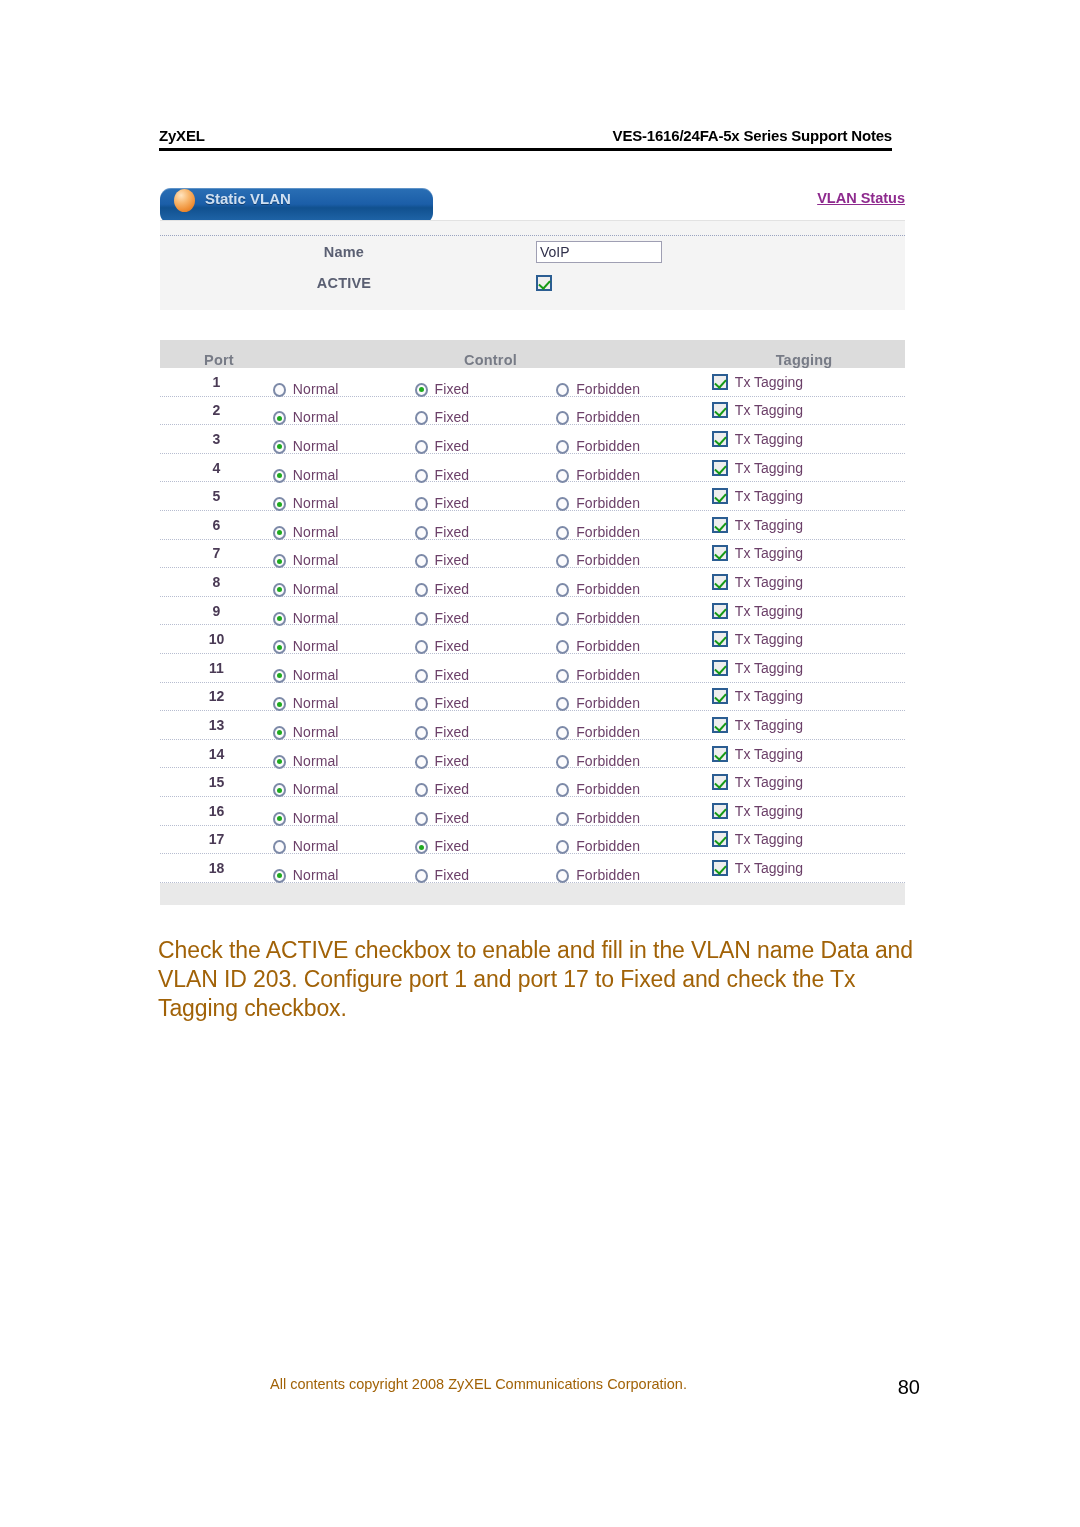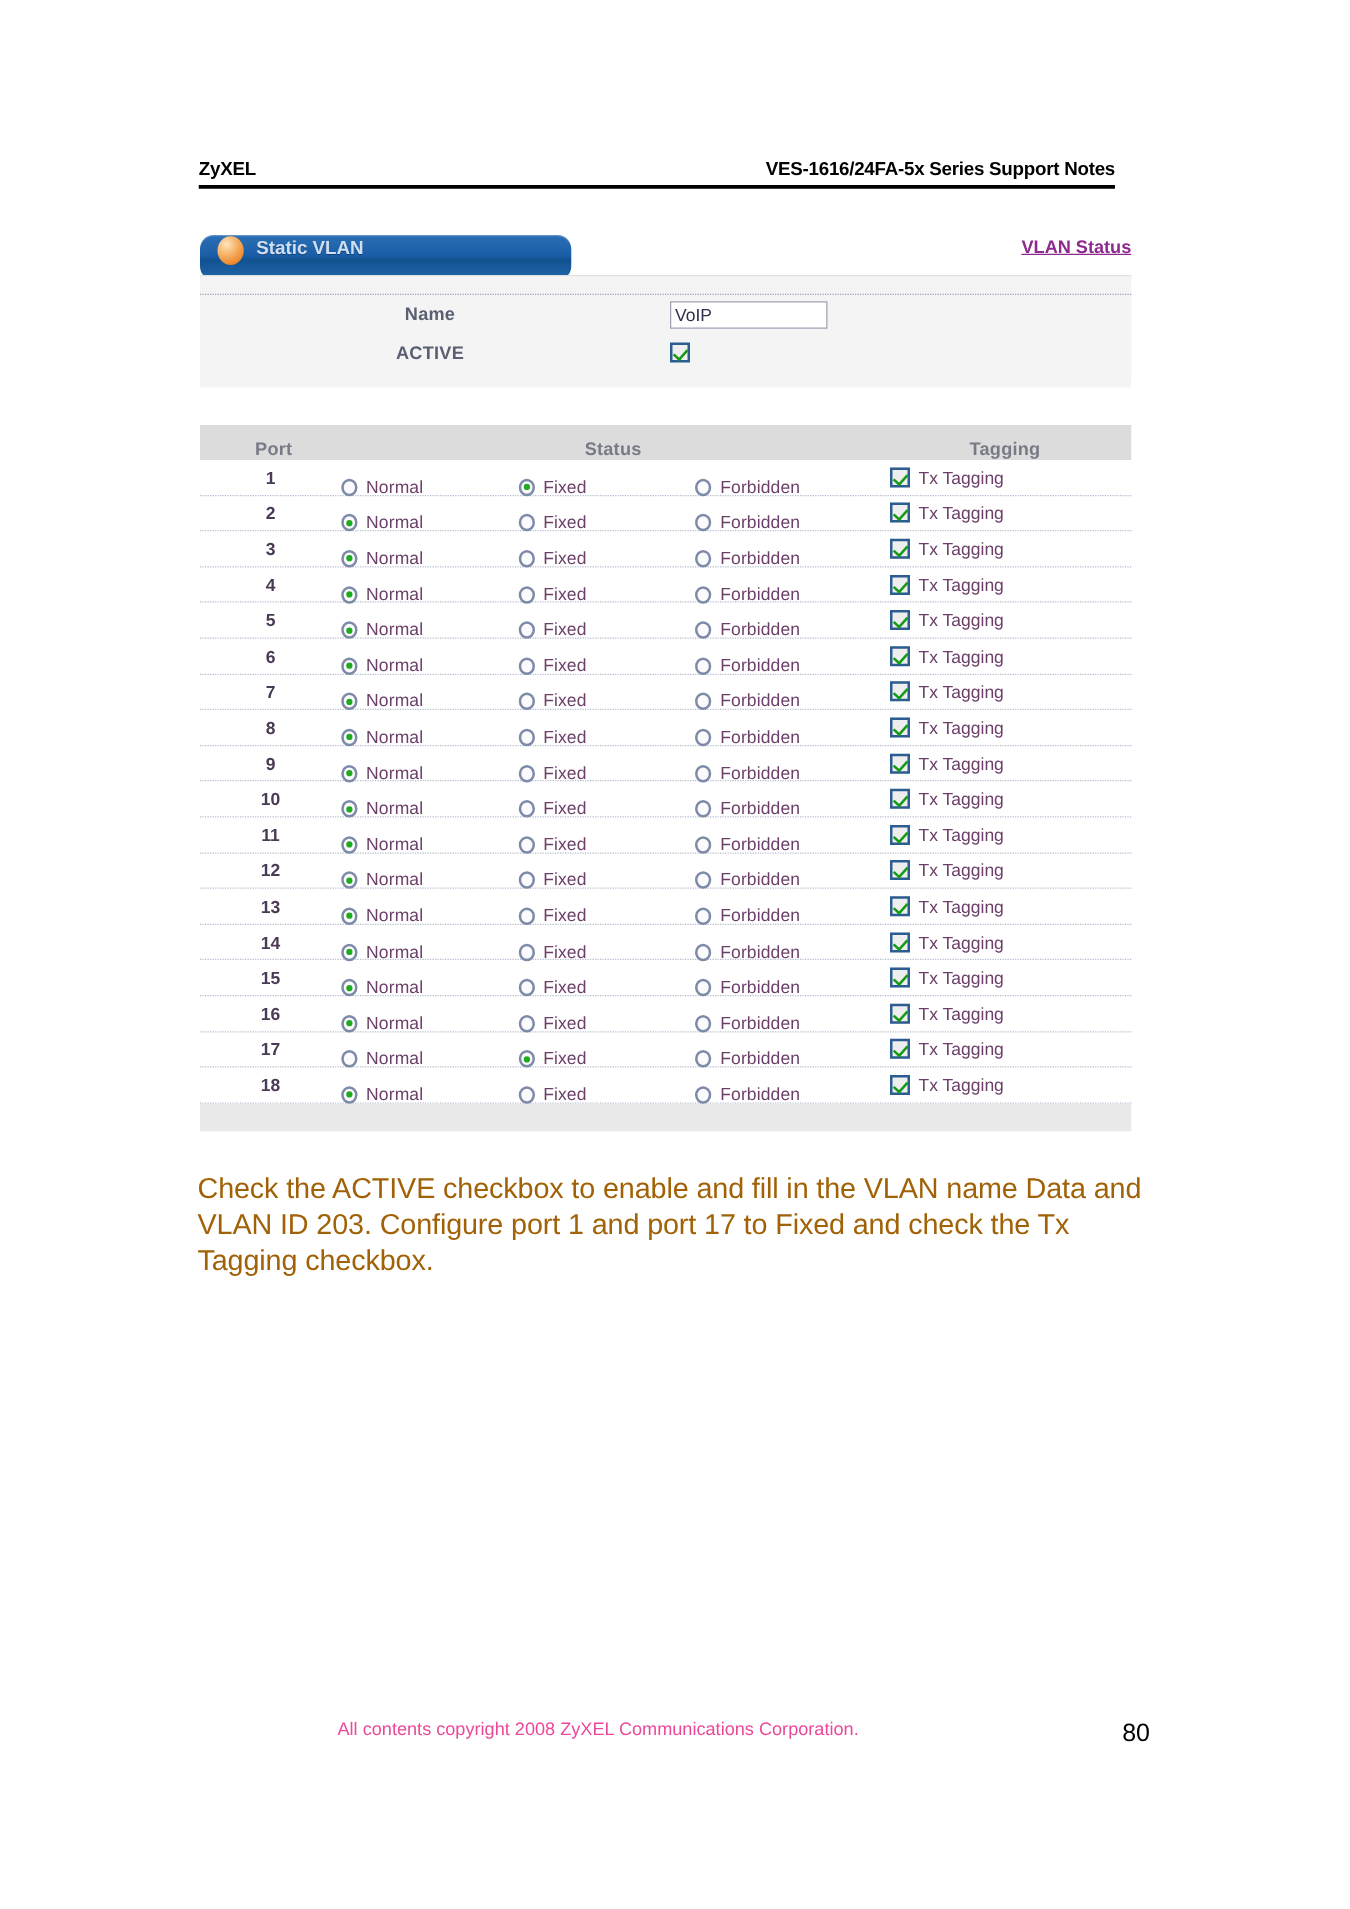--- a/index.html
+++ b/index.html
@@ -59,21 +59,20 @@
   }
   .title-pill {
     position: absolute;
     left: 0;
     top: 0;
     width: 273px;
     height: 36px;
     border-radius: 11px;
     background: linear-gradient(to bottom, #2a6fb5 0%, #1b5ea8 45%, #11518f 55%, #2268ad 100%);
     box-shadow: inset 0 1px 0 rgba(255,255,255,0.25);
-    padding-left: 24px;
   }
   .title-ball {
     position: absolute;
     left: 14px;
     top: 1px;
     width: 21px;
     height: 23px;
     border-radius: 50%;
     background: radial-gradient(circle at 34% 28%, #ffe4c0 0%, #f8b870 35%, #ef8f36 68%, #cf6a1a 100%);
   }
@@ -278,21 +277,21 @@
     left: 270px;
     top: 1376px;
     width: 650px;
     height: 20px;
   }
   .footer .copy {
     position: absolute;
     left: 0;
     top: 0;
     font-size: 14.5px;
-    color: #ec4899;
+    color: #a16207;
     white-space: nowrap;
   }
   .footer .pageno {
     position: absolute;
     right: 0;
     top: 0;
     font-size: 20px;
     color: #000000;
   }
 </style>
@@ -329,21 +328,21 @@
         <span class="chk on"></span>
       </span>
     </div>
 
 
   </div>
 
   <div class="port-table">
     <div class="pt-head">
       <span class="h col-port">Port</span>
-      <span class="h col-ctrl">Status</span>
+      <span class="h col-ctrl">Control</span>
       <span class="h col-tag">Tagging</span>
     </div>
     <div id="rows-host">
         <div class="pt-row">
           <span class="cell-port">1</span>
           <span class="cell-ctrl">
             <span class="opt">
               <span class="radio"></span>
               <span class="lbl">Normal</span>
             </span>

